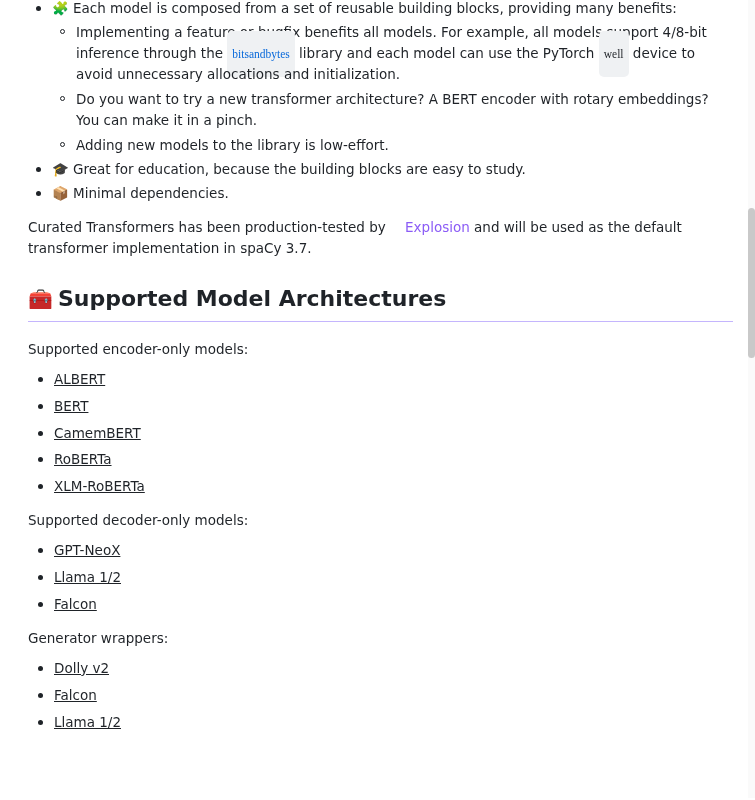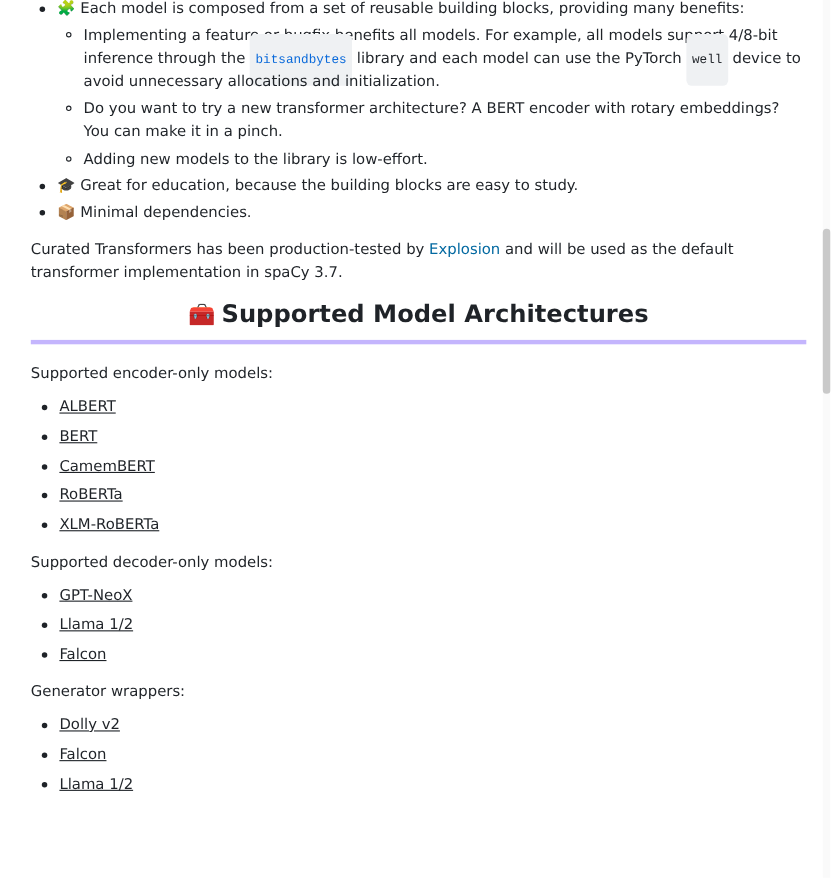--- a/index.html
+++ b/index.html
@@ -88,50 +88,50 @@
     border-radius: 50%;
     box-sizing: border-box;
   }
   .emoji {
     display: inline-block;
     width: 17px;
     margin-right: 4px;
     font-family: "DejaVu Sans", sans-serif;
   }
   code {
-    font-family: Liberation Mono, monospace;
+    font-family: Liberation Serif, serif;
     font-size: 11.5px;
     background: #eff1f3;
     border-radius: 5px;
     padding: 17px 5px;
     color: #0969da;
     white-space: nowrap;
   }
   code.plain {
     color: #1f2328;
   }
   a {
-    color: #0369a1;
+    color: #8b5cf6;
     text-decoration: none;
+    margin-left: 15px;
   }
   p {
     margin: 0 0 0 0;
   }
   .para {
     margin-top: 13px;
     margin-bottom: 0;
   }
   h2 {
     font-size: 22px;
     font-weight: 600;
-    margin: 14px 0 0 0;
+    margin: 26px 0 0 0;
     padding-bottom: 7px;
-    border-bottom: 4px solid #c4b5fd;
+    border-bottom: 1px solid #c4b5fd;
     line-height: 1.3;
-    text-align: center;
   }
   h2 .emoji {
     width: 24px;
     margin-right: 6px;
     font-size: 20px;
   }
   .section-intro {
     margin-top: 17px;
   }
   .simple-list {

